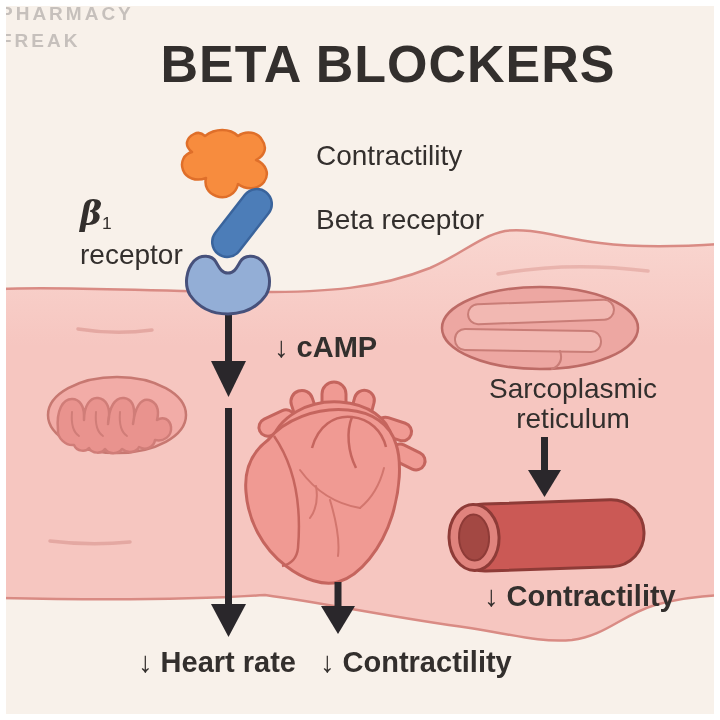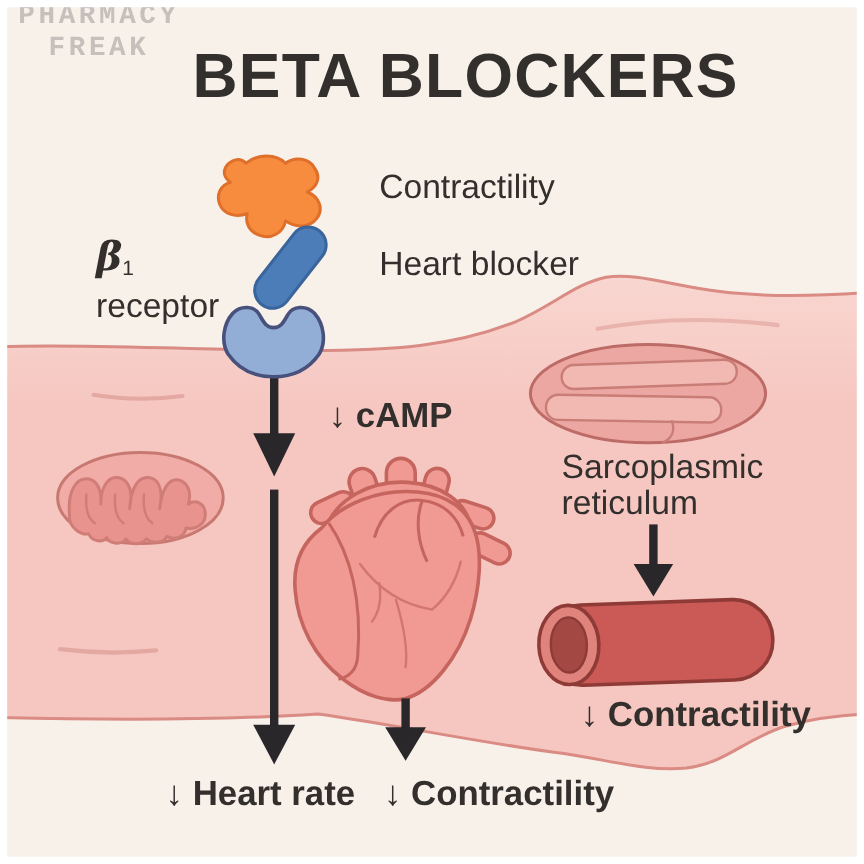--- a/index.html
+++ b/index.html
@@ -11,23 +11,23 @@
   .txt{position:absolute;white-space:nowrap;color:var(--text);z-index:20;padding-left:28px;}
   .title{left:0;top:34px;width:720px;text-align:center;font-size:52px;font-weight:800;
          letter-spacing:1px;}
   .lbl{font-size:28px;font-weight:500;}
   .lbl-b{font-size:29px;font-weight:600;}
   .beta{font-family:"DejaVu Serif","Liberation Serif",serif;font-style:italic;font-weight:bold;
         font-size:33px;line-height:0;}
   .sub{font-size:0.62em;vertical-align:-0.22em;}
   .faint{opacity:0.25;}
   .recl{left:52px;top:200px;width:152px;text-align:left;line-height:31px;}
-  .center-block{line-height:30px;}
-  .watermark{left:545px;top:650px;width:165px;text-align:center;color:var(--watermark);
-             font-weight:bold;font-size:23px;letter-spacing:3px;line-height:27px;z-index:20;font-family:Liberation Mono, monospace;}
+  .center-block{text-align:center;line-height:30px;}
+  .watermark{left:545px;top:650px;width:165px;color:var(--watermark);
+             font-weight:bold;font-size:19px;letter-spacing:3px;line-height:27px;z-index:20;}
 </style>
 </head>
 <body>
 
 <div id="page">
 
   <svg id="scene" viewBox="0 0 720 720">
     <defs>
       <linearGradient id="memgrad" x1="0" y1="230" x2="0" y2="645" gradientUnits="userSpaceOnUse">
         <stop offset="0" stop-color="var(--membrane-top)"></stop>
@@ -141,21 +141,21 @@
                C 243 314 257 308 266 295 C 272 285 270 270 262 261
                C 255 254 244 255 240 262 C 236 269 234 273 228 273
                C 222 273 220 269 216 262 C 212 255 201 254 194 261 Z" fill="var(--cup)" stroke="var(--cup-dark)" stroke-width="3" stroke-linejoin="round"></path>
     </g>
   </svg>
 
   <div class="txt title">BETA BLOCKERS</div>
 
   <div class="txt lbl" style="left:288px;top:140px;">Contractility</div>
 
-  <div class="txt lbl" style="left:288px;top:204px;">Heart blocker</div>
+  <div class="txt lbl" style="left:288px;top:204px;">Beta receptor</div>
 
   <div class="txt lbl recl">
     <span class="beta">β</span><span class="sub">1</span><br>
     <span>receptor</span>
   </div>
 
   <div class="txt lbl-b" style="left:246px;top:331px;">↓ cAMP</div>
 
 
   <div class="txt lbl center-block" style="left:440px;top:374px;width:210px;">

